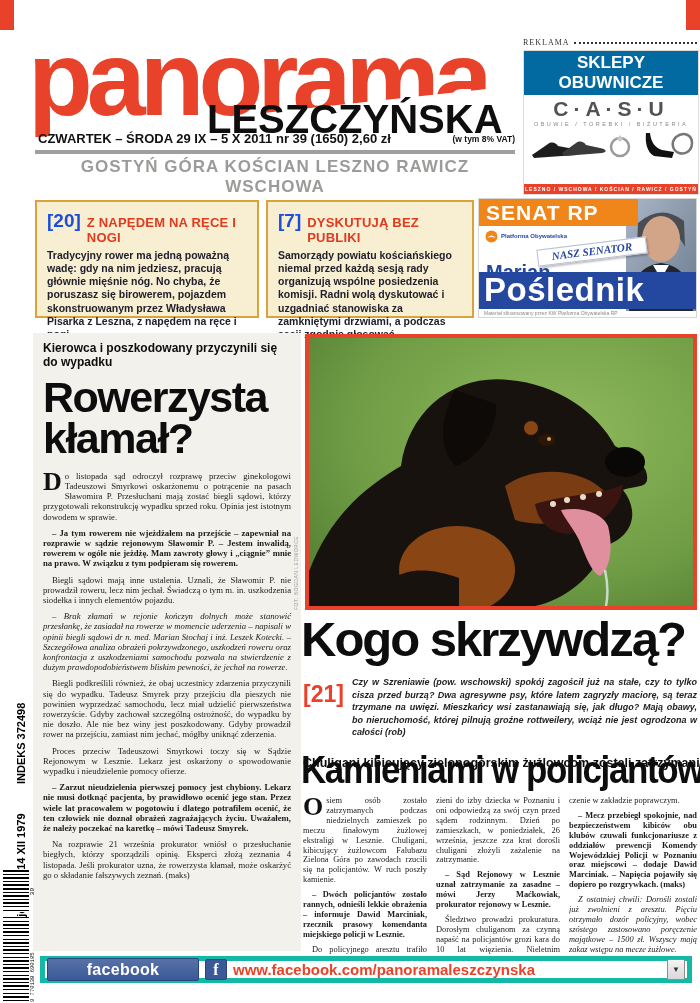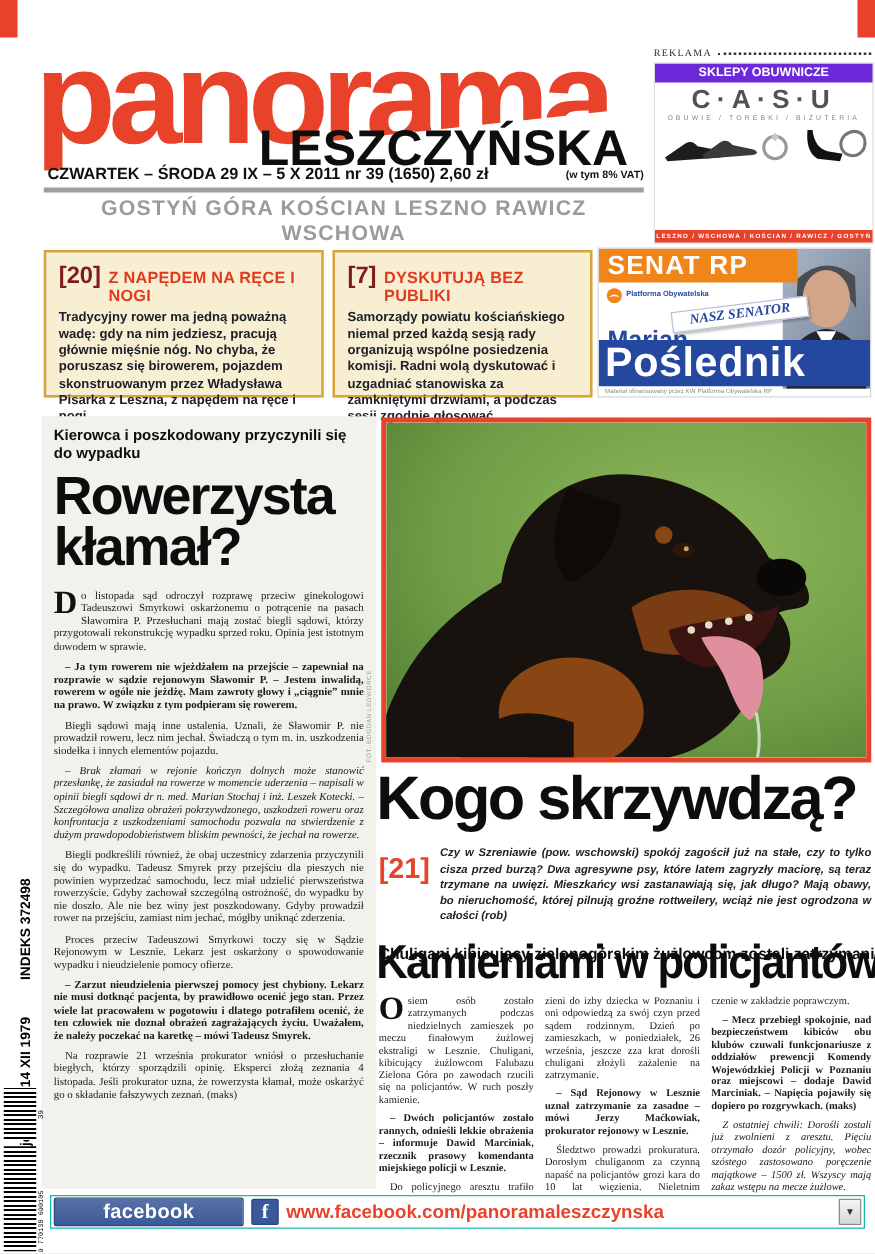--- a/index.html
+++ b/index.html
@@ -25,21 +25,21 @@
   .gray-rule{position:absolute;left:35px;top:150px;width:480px;height:4px;background:#9f9f9d;}
   .cities{position:absolute;left:35px;top:157px;width:480px;text-align:center;
           font-size:17px;font-weight:700;color:#9b9b99;letter-spacing:1px;}
 
   
   .reklama-row{position:absolute;left:523px;top:38px;width:174px;display:flex;align-items:center;
                font-family:"Liberation Serif",serif;font-size:8px;color:#333;letter-spacing:1px;}
   .reklama-dots{flex:1;border-bottom:2px dotted #333;margin-left:4px;height:1px;}
   .casu{position:absolute;left:523px;top:50px;width:174px;height:143px;background:#fff;
         border:1px solid #e0dedb;display:flex;flex-direction:column;}
-  .casu-head{background:#6d28d9;color:#fff;font-weight:700;font-size:10px;text-align:center;
+  .casu-head{background:#0369a1;color:#fff;font-weight:700;font-size:17px;text-align:center;
              padding:2px 0;}
   .casu-brand{text-align:center;font-size:21px;font-weight:700;color:#55514e;letter-spacing:5px;
               margin-top:2px;}
   .casu-tag{text-align:center;font-size:5.5px;color:#8a8884;letter-spacing:2.5px;}
   .casu-shoes{height:36px;display:flex;align-items:center;justify-content:center;}
   .casu-bottom{display:flex;align-items:flex-end;justify-content:space-between;padding:0 5px 2px 5px;}
   .casu-left{color:#111;line-height:1;}
   .casu-l1{font-size:9px;font-weight:700;}
   .casu-l2{font-size:17px;font-weight:700;letter-spacing:0.5px;}
   .casu-l3{font-size:9px;font-weight:700;}
@@ -47,21 +47,21 @@
   .casu-p1{font-size:13px;font-weight:700;}
   .casu-p2{font-size:25px;font-weight:700;}
   .casu-foot{background:#e8432a;color:#fff;font-size:5px;font-weight:700;text-align:center;
              letter-spacing:1px;padding:2px 0;margin-top:auto;}
 
   
   .teaser{position:absolute;top:200px;height:118px;background:#f8efd3;border:2px solid #d9a33c;
           box-sizing:border-box;padding:8px 10px;}
   .teaser.t1{left:35px;width:224px;} .teaser.t2{left:266px;width:208px;}
   .teaser-head{display:flex;align-items:baseline;gap:6px;}
-  .teaser-num{font-size:19px;font-weight:700;color:#7f1d1d;text-align:right;}
+  .teaser-num{font-size:19px;font-weight:700;color:#1d4ed8;text-align:right;}
   .teaser-title{font-size:13px;font-weight:700;color:#e03a1f;letter-spacing:0.2px;}
   .teaser-text{margin-top:4px;font-size:10.5px;font-weight:700;color:#20202c;line-height:1.25;}
 
   
   .senat{position:absolute;left:478px;top:198px;width:219px;height:120px;background:#fff;
          border:1px solid #d7d7d7;box-sizing:border-box;overflow:hidden;}
   .senat-photo{position:absolute;right:0;top:0;width:70px;height:112px;}
   .senat-band{position:absolute;left:0;top:0;width:152px;height:27px;background:#f08519;
               color:#fff;font-weight:700;font-size:21px;line-height:27px;padding-left:7px;
               letter-spacing:1px;}
@@ -118,21 +118,21 @@
   .barcode{position:absolute;left:3px;width:26px;
            background:repeating-linear-gradient(180deg,#000 0 1.5px,#fff 1.5px 3.6px);}
   .bc1{top:870px;height:42px;} .bc2{top:917px;height:84px;}
   .bc-sup{position:absolute;left:29px;top:888px;writing-mode:vertical-rl;transform:rotate(180deg);
           font-family:"Liberation Mono",monospace;font-size:6px;color:#000;}
   .bc-num{position:absolute;left:29px;top:918px;height:84px;writing-mode:vertical-rl;
           transform:rotate(180deg);font-family:"Liberation Mono",monospace;font-size:5.5px;color:#000;}
 
   
   .fb-bar{position:absolute;left:40px;top:956px;width:652px;height:27px;background:#fff;
-          border:1px solid #14b8a6;box-sizing:border-box;display:flex;align-items:center;
+          border:5px solid #14b8a6;box-sizing:border-box;display:flex;align-items:center;
           padding:2px;gap:6px;}
   .fb-btn{width:150px;height:21px;background:linear-gradient(#5872a8,#3b5998);
           border:1px solid #29447e;border-radius:2px;color:#fff;font-weight:700;font-size:16px;
           display:flex;align-items:center;justify-content:center;letter-spacing:0.3px;}
   .fb-f{width:20px;height:19px;background:#3b5998;border:1px solid #29447e;color:#fff;
         font-family:"Liberation Serif",serif;font-weight:700;font-size:16px;display:flex;
         align-items:center;justify-content:center;border-radius:2px;}
   .fb-url{font-size:15px;font-weight:700;color:#e8432a;flex:1;}
   .fb-drop{width:16px;height:19px;background:linear-gradient(#f4f4f4,#d8d8d8);border:1px solid #8d8d8d;
            font-size:8px;color:#333;display:flex;align-items:center;justify-content:center;}

